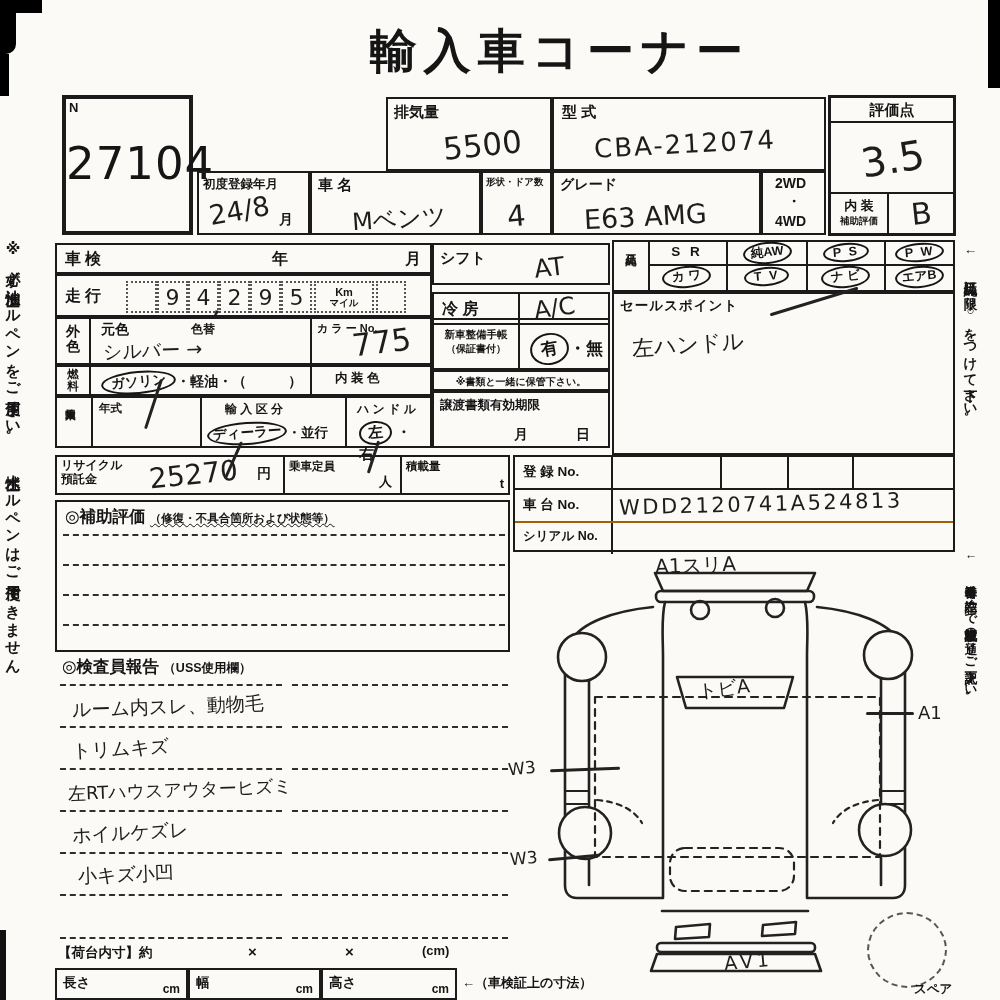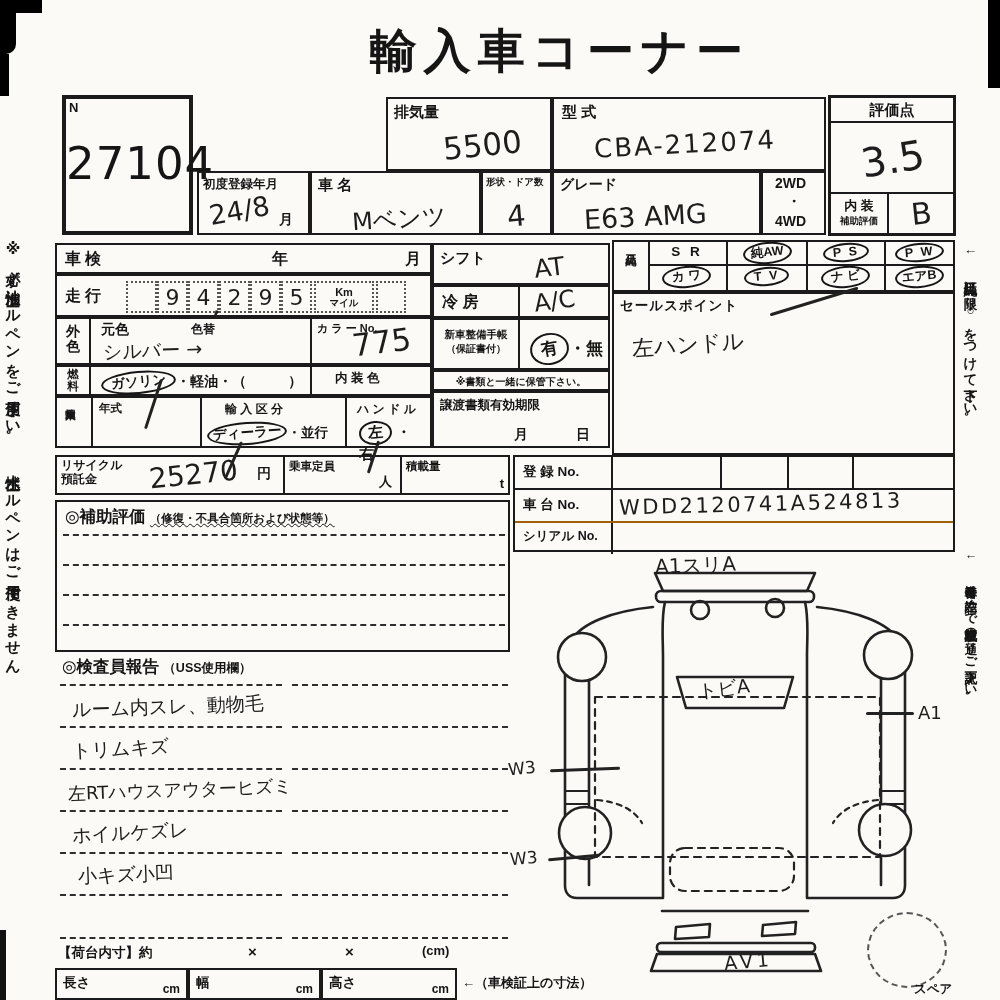--- a/index.html
+++ b/index.html
@@ -157,21 +157,21 @@
       <span class="circ" style="padding:0 7px 1px;">左</span>
       <span>・</span>
       <span>右</span>
     </span>
   </div>
 
   <div class="cell" style="left:432px;top:243px;width:178px;height:42px;">
     <span class="abs b" style="left:6px;top:4px;font-size:15px;">シフト</span>
     <span class="abs hw" style="left:100px;top:8px;font-size:25px;transform:rotate(-7deg);">AT</span>
   </div>
-  <div class="cell" style="left:432px;top:285px;width:178px;height:33px;text-decoration:underline;">
+  <div class="cell" style="left:432px;top:292px;width:178px;height:33px;text-decoration:underline;">
     <div class="abs" style="left:0;top:0;width:86px;height:100%;border-right:2px solid #1b1b1b;box-sizing:border-box;">
       <span class="b" style="font-size:16px;margin-left:8px;line-height:30px;">冷 房</span>
     </div>
     <span class="abs hw" style="left:100px;top:0px;font-size:24px;transform:rotate(-8deg);">A/C</span>
   </div>
   <div class="cell" style="left:432px;top:318px;width:178px;height:52px;">
     <div class="abs" style="left:0;top:0;width:86px;height:100%;border-right:2px solid #1b1b1b;box-sizing:border-box;text-align:center;padding-top:8px;line-height:1.3;">
       <div class="b" style="font-size:10.5px;">新車整備手帳</div>
       <div class="b" style="font-size:10px;">（保証書付）</div>
     </div>

